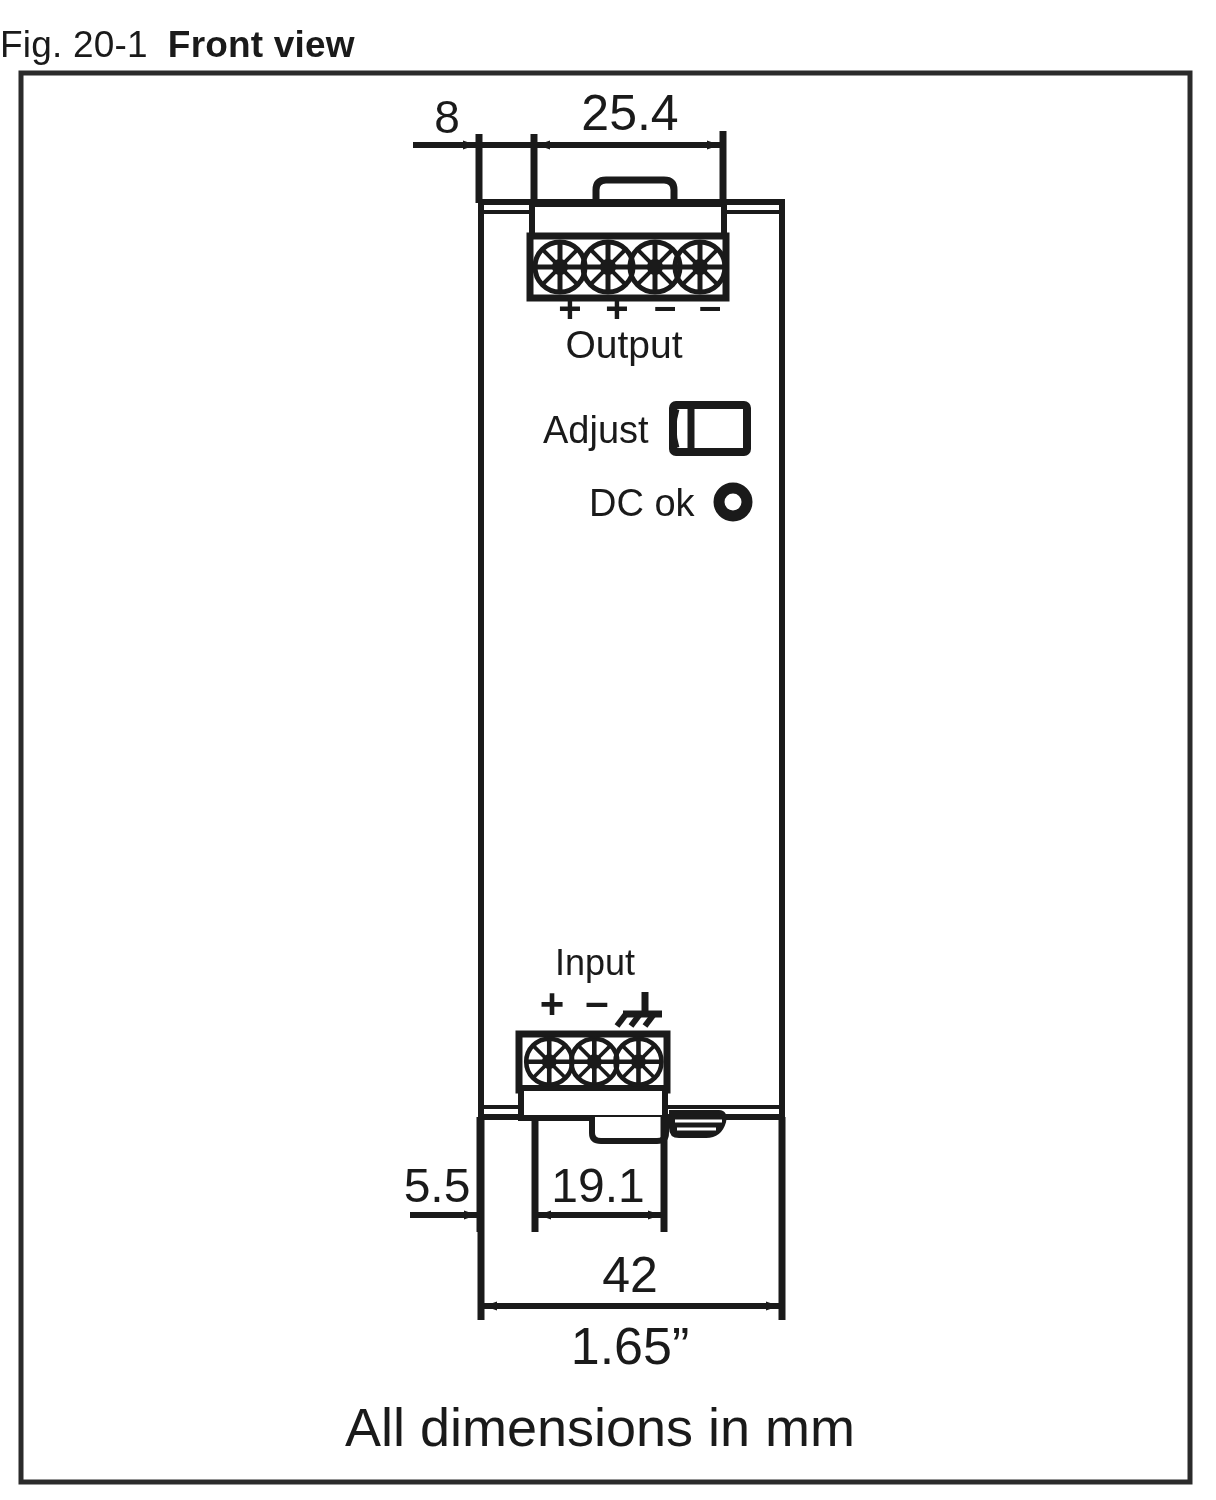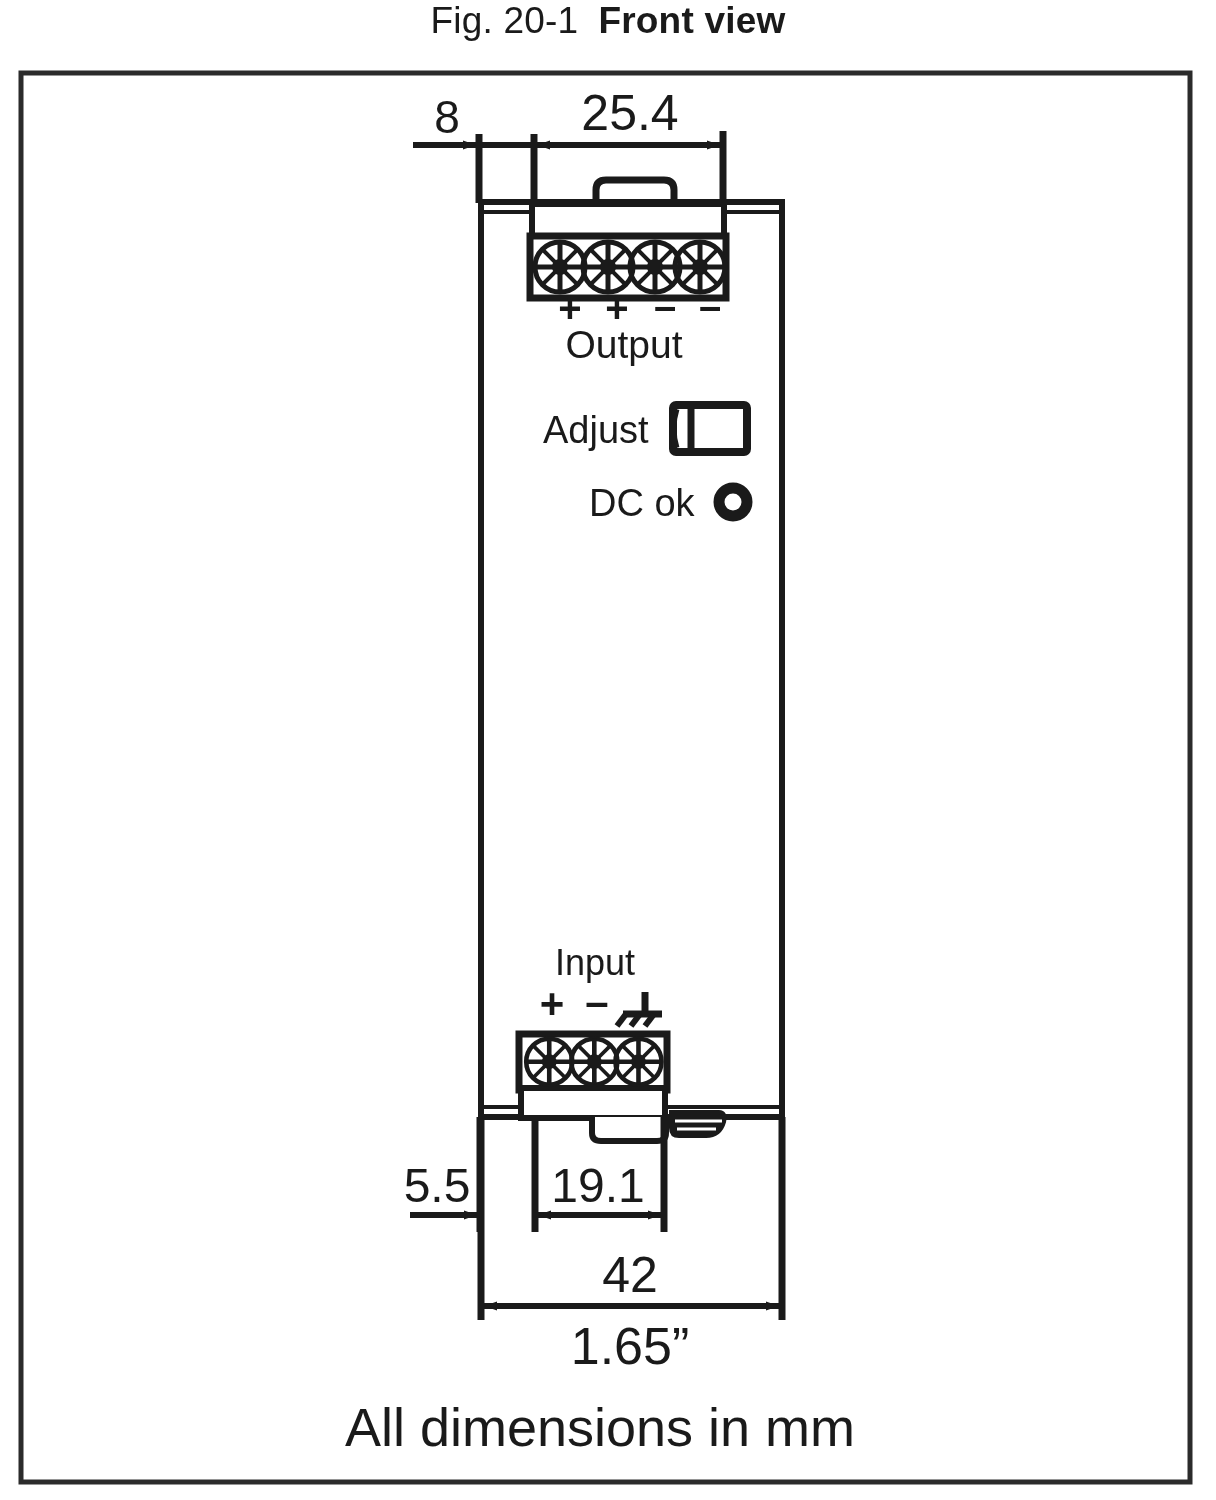--- a/index.html
+++ b/index.html
@@ -17,23 +17,23 @@
   }
   #figure-root {
     position: absolute;
     left: 0; top: 0;
     width: 1216px;
     height: 1500px;
   }
   .caption {
     position: absolute;
     left: 0;
-    top: 0;
+    top: 24px;
     width: 1216px;
-    text-align: center;
+    text-align: left;
     font-size: 37px;
     letter-spacing: 0.2px;
     white-space: nowrap;
   }
   .caption .fig-num {
     font-weight: 400;
   }
   .caption .fig-title {
     font-weight: 700;
     margin-left: 20px;

